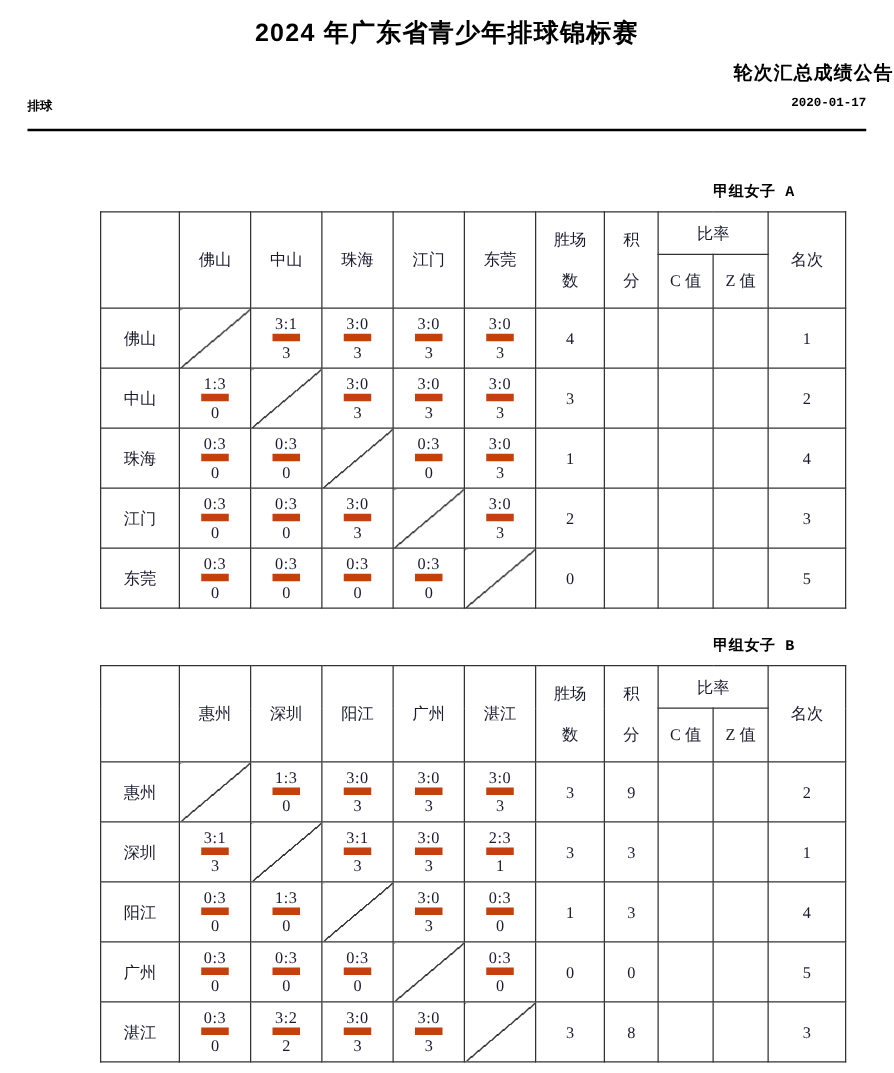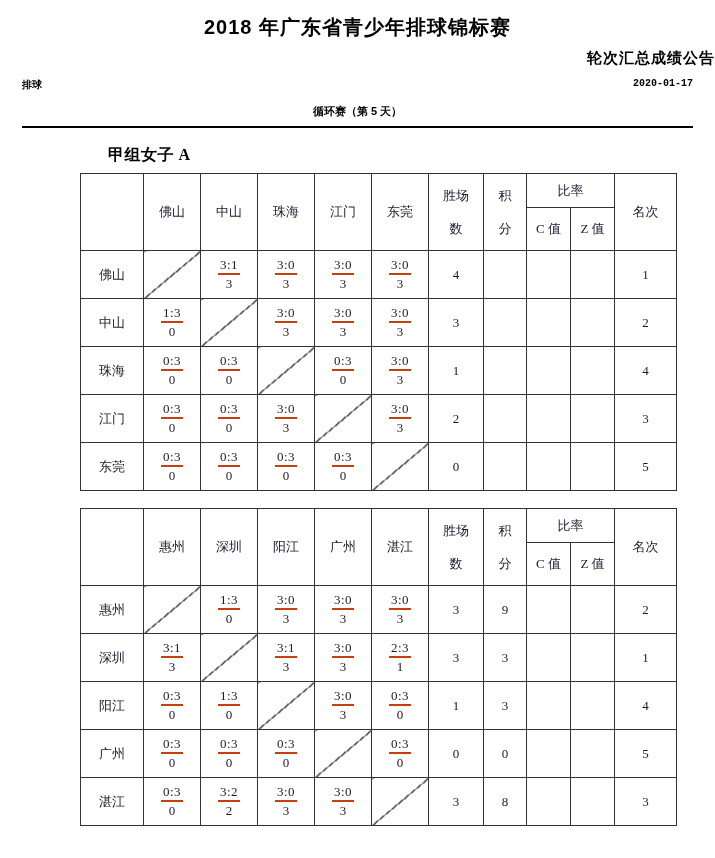--- a/index.html
+++ b/index.html
@@ -69,25 +69,26 @@
   
   .group-block {
     position: absolute;
     left: 80px;
     width: 556px;
   }
   #group-a-block { top: 145px; }
   #group-b-block { top: 508px; }
 
   .group-label {
-    font-family: Liberation Serif, serif;
+    font-family: Liberation Mono, monospace;
     font-weight: bold;
-    font-size: 16px;
+    font-size: 12px;
     margin: 0 0 7px 28px;
     letter-spacing: 0.5px;
+    text-align: right;
   }
 
   
   table.standings {
     border-collapse: collapse;
     table-layout: fixed;
     width: 556px;
     border: 1px solid #333;
   }
   table.standings td, table.standings th {
@@ -134,21 +135,21 @@
 
   
   tr.data-row td { height: 47px; }
   .cell-team { font-size: 13px; }
   .cell-score {
     line-height: 1.05;
     padding: 2px 0;
   }
   .cell-score .sc {
     display: inline-block;
-    border-bottom: 2px solid #c2410c;
+    border-bottom: 6px solid #c2410c;
     padding: 0 2px 1px 2px;
     font-size: 13px;
     letter-spacing: 0.5px;
   }
   .cell-score .pt {
     display: block;
     margin-top: 2px;
     font-size: 13px;
   }
   .cell-num { font-size: 13px; }
@@ -161,27 +162,26 @@
         transparent calc(50% - 0.6px),
         #333 calc(50% - 0.6px),
         #333 calc(50% + 0.6px),
         transparent calc(50% + 0.6px));
   }
 </style>
 </head>
 <body>
 
 <div>
-  <div class="doc-title">2018 年广东省青少年排球锦标赛</div>
+  <div class="doc-title">2024 年广东省青少年排球锦标赛</div>
   <div class="doc-subtitle">轮次汇总成绩公告</div>
   <div class="meta-row">
     <span class="meta-left">排球</span>
     <span class="meta-right">2020-01-17</span>
   </div>
-  <div class="round-line">循环赛（第 5 天）</div>
   <div class="rule"></div>
 </div>
 
 <div class="group-block" id="group-a-block">
   <div class="group-label">甲组女子 A</div>
   <table class="standings">
     <colgroup>
       <col style="width:63px">
         <col style="width:57px">
         <col style="width:57px">
@@ -282,20 +282,21 @@
           <td class="cell-num"></td>
           <td class="cell-num"></td>
           <td class="cell-num"></td>
           <td class="cell-num">5</td>
         </tr>
       </tbody>
   </table>
 </div>
 
 <div class="group-block" id="group-b-block">
+  <div class="group-label">甲组女子 B</div>
   <table class="standings">
     <colgroup>
       <col style="width:63px">
         <col style="width:57px">
         <col style="width:57px">
         <col style="width:57px">
       <col style="width:57px">
         <col style="width:57px">
         <col style="width:55px">
         <col style="width:43px">

